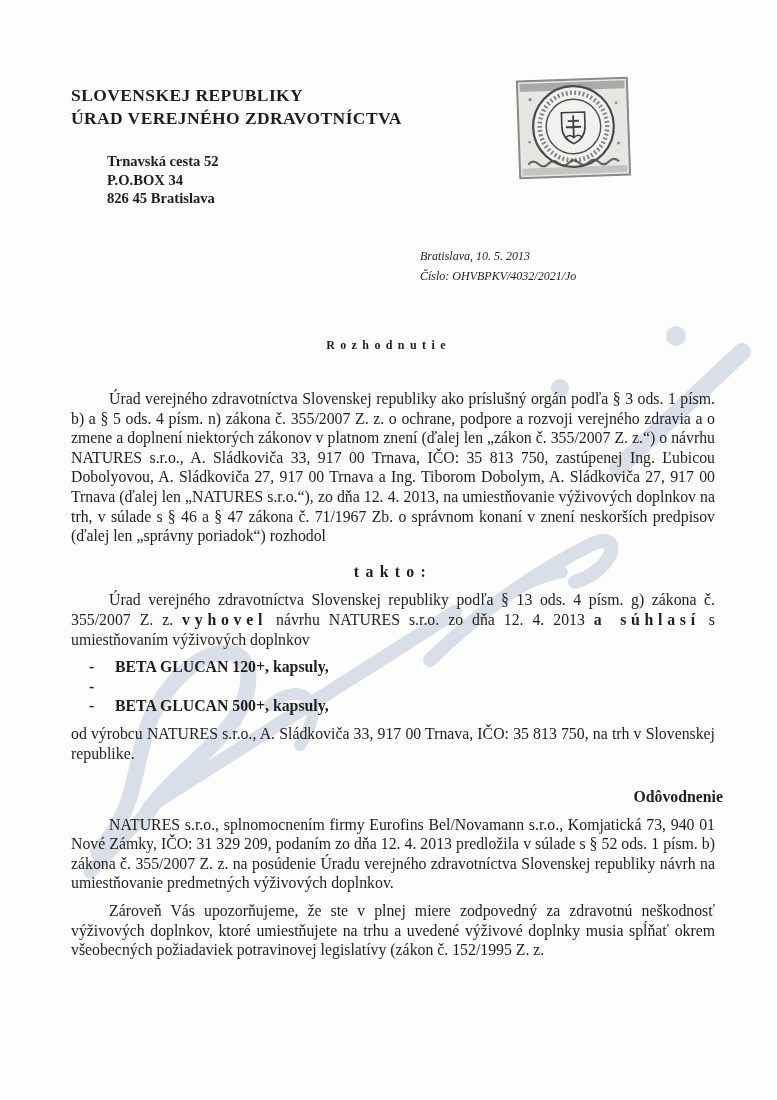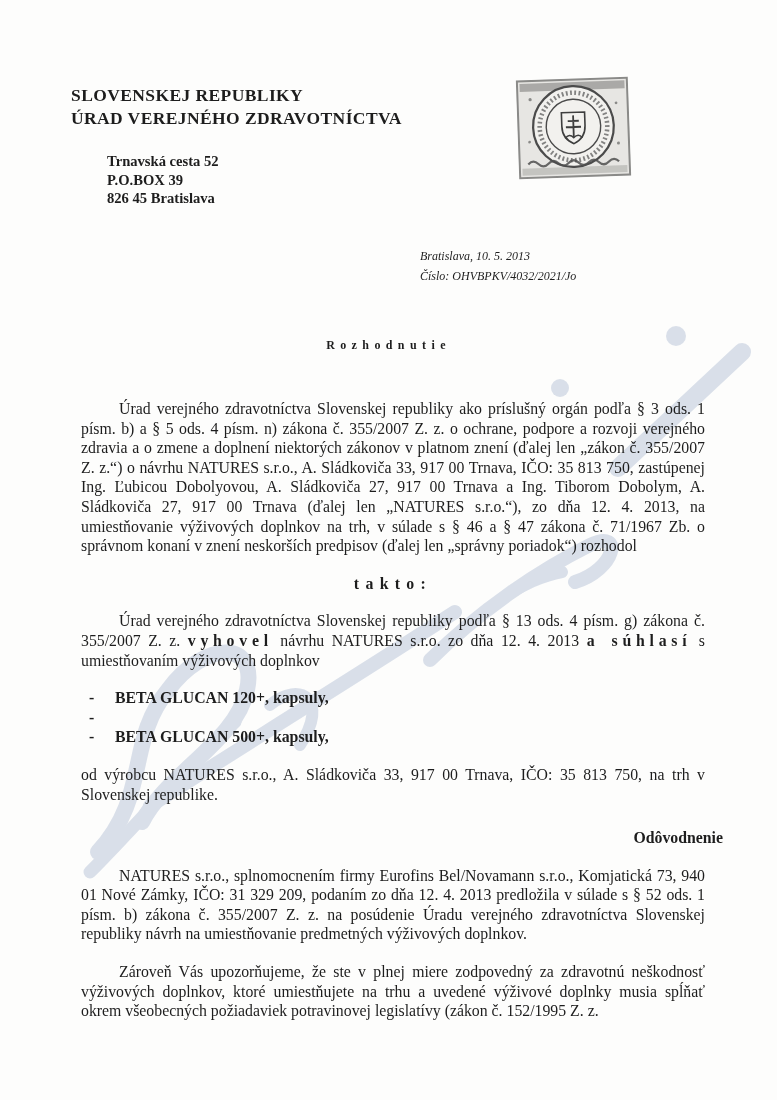--- a/index.html
+++ b/index.html
@@ -42,21 +42,21 @@
     position:absolute; left:0; top:338px; width:777px;
     text-align:center; font-weight:bold; font-size:12px;
     letter-spacing:0.45em;
   }
   
   .body-text {
     position:absolute; left:63px; top:381px; width:660px;
     font-size:15.8px; line-height:19.6px;
     text-align:justify;
   }
-  .body-text p { margin:18px; }
+  .body-text p { margin:8px; }
   .ind { text-indent:38px; }
   .centered-h {
     text-align:center; font-weight:bold;
   }
   .takto { letter-spacing:0.4em; margin:16px 0 9px 0 !important; }
   .odovod { margin:24px 0 8px 0 !important;text-align:right; }
   .sp { font-weight:bold; letter-spacing:0.3em; }
   .b { font-weight:normal; }
   .list { margin:0; padding:0; list-style:none; font-weight:bold; }
   .list li { display:flex; margin:0; }
@@ -81,21 +81,21 @@
     </g>
   </svg>
 
   <div class="authority">
     <div>SLOVENSKEJ REPUBLIKY</div>
     <div>ÚRAD VEREJNÉHO ZDRAVOTNÍCTVA</div>
   </div>
 
   <div class="address">
     <div>Trnavská cesta 52</div>
-    <div>P.O.BOX 39</div>
+    <div>P.O.BOX 34</div>
     <div>826 45 Bratislava</div>
   </div>
 
   <div class="stamp">
     <svg viewBox="0 0 112 99" width="113" height="100" aria-hidden="true">
       <rect x="1.5" y="1.5" width="109" height="96" fill="#e7e6e3" stroke="#8a8a88" stroke-width="2"></rect>
       <rect x="4" y="4" width="104" height="8" fill="#9b9a97" opacity="0.8"></rect>
       <rect x="4" y="88" width="104" height="7" fill="#a8a7a4" opacity="0.55"></rect>
       <circle cx="56" cy="48" r="40" fill="#f2f1ee"></circle>
       <circle cx="56" cy="48" r="40" fill="none" stroke="#4b4b4b" stroke-width="2.2"></circle>

